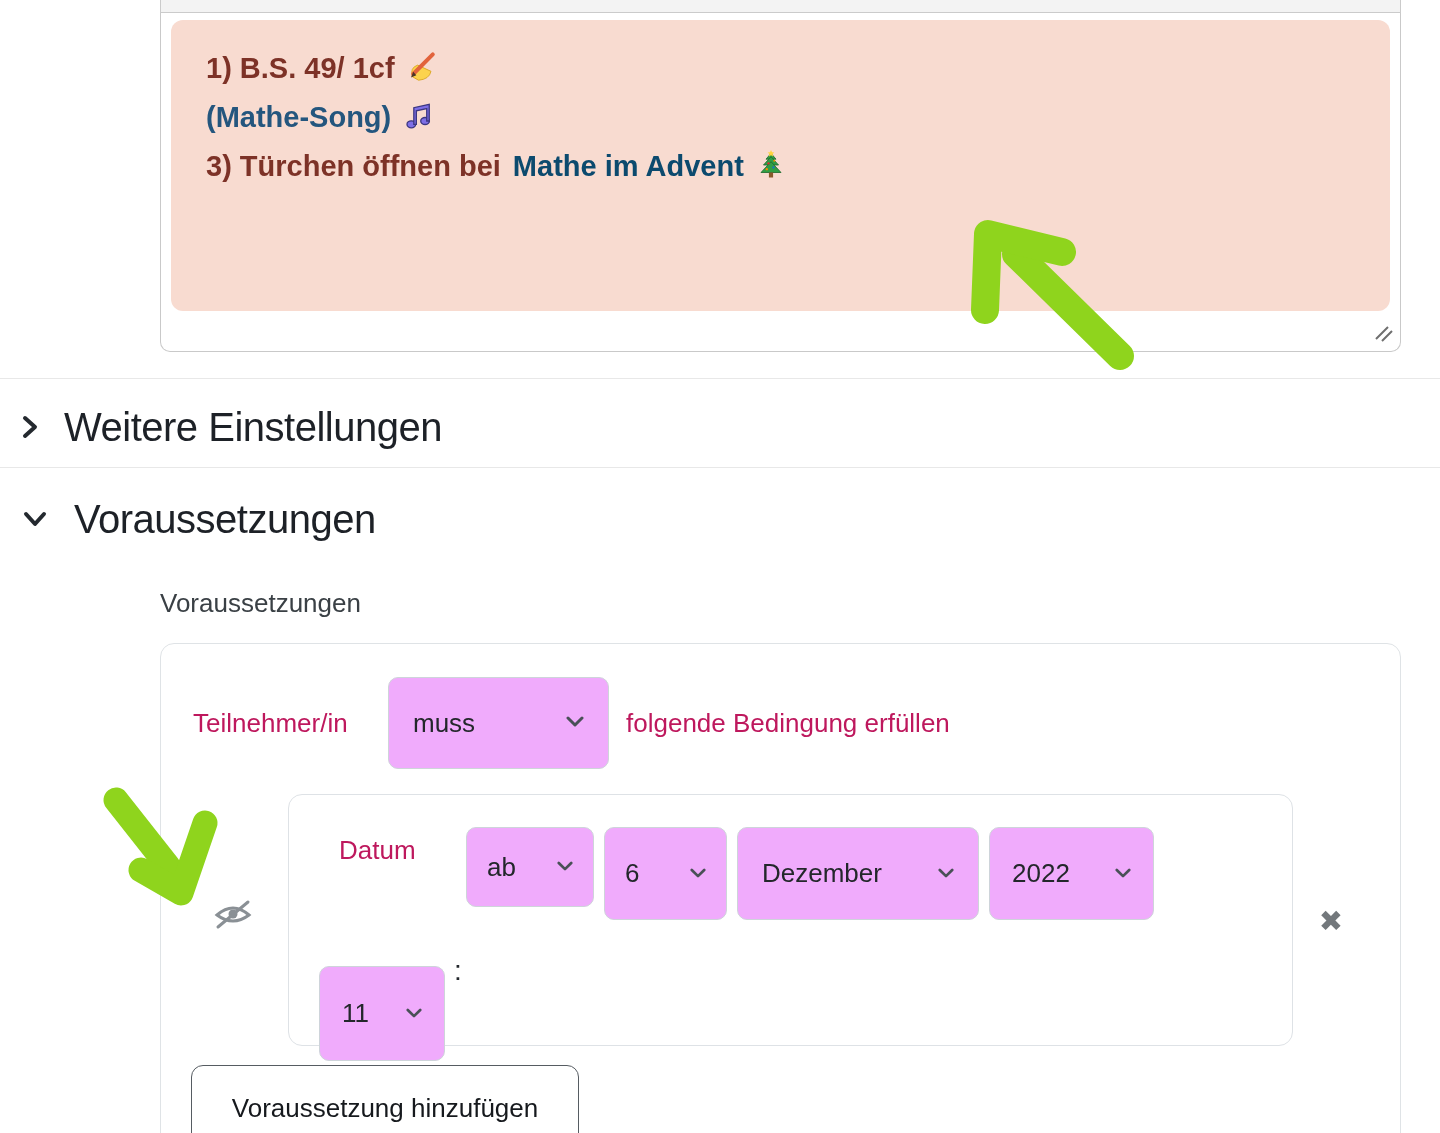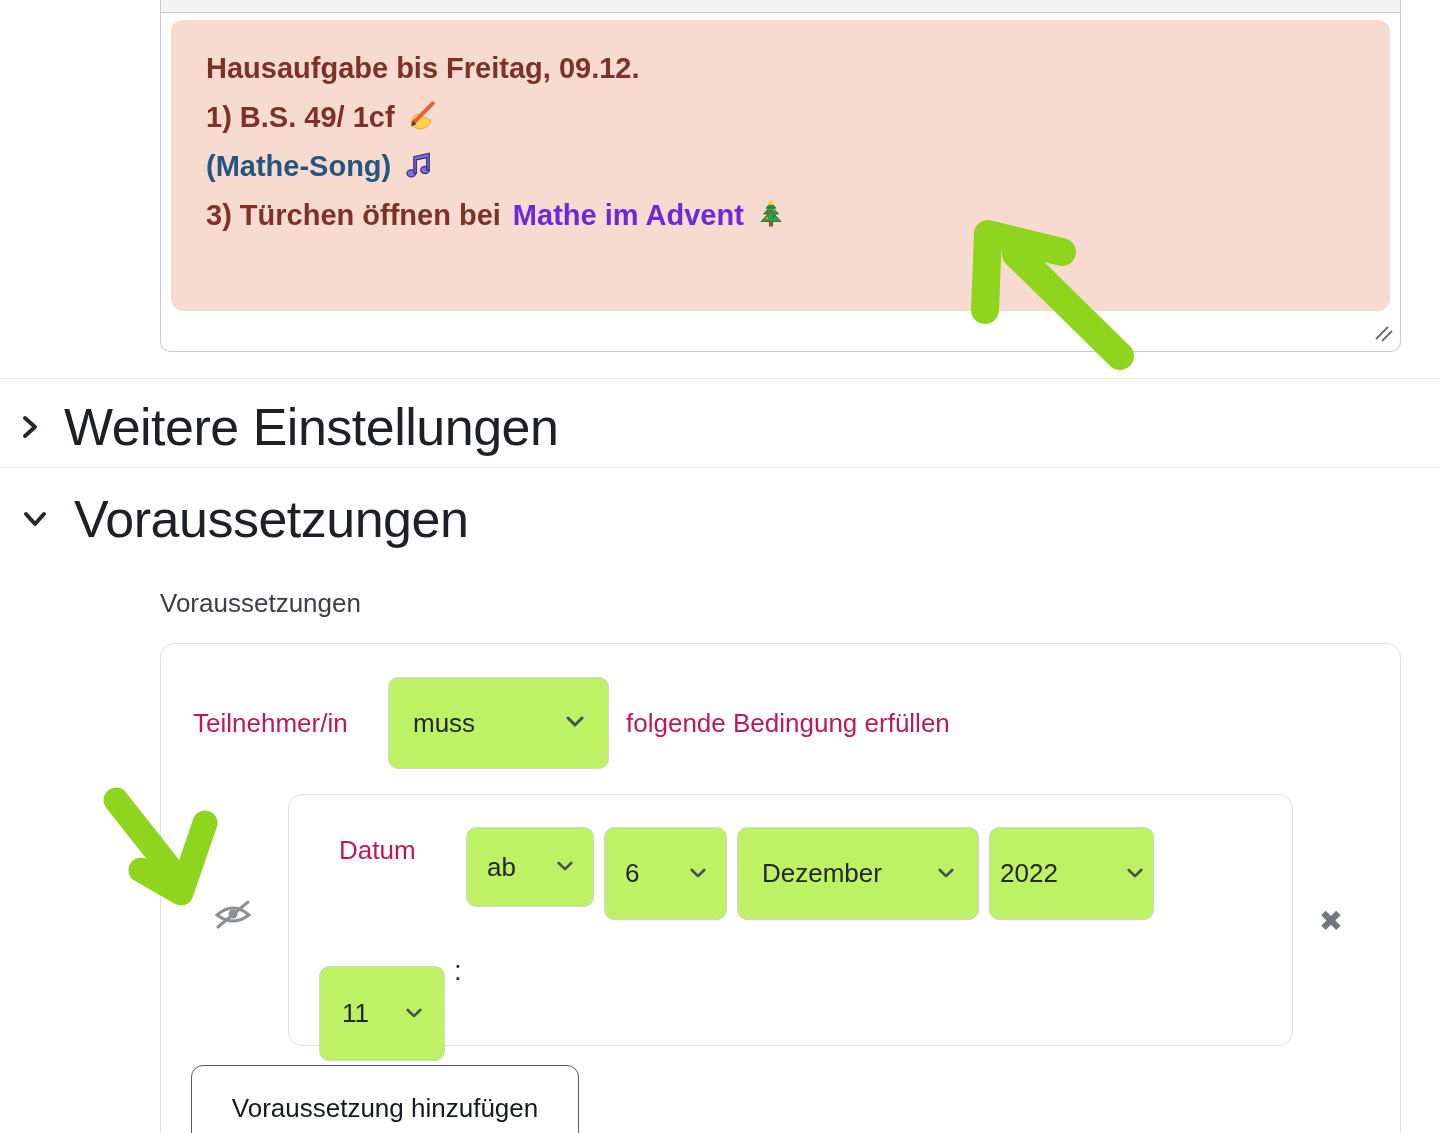--- a/index.html
+++ b/index.html
@@ -22,44 +22,44 @@
   }
   .note-box {
     position:absolute; left:10px; top:7px; width:1219px; height:291px;
     background:#f8dbd0; border-radius:12px;
     padding:24px 20px 0 35px;
     font-size:29px; font-weight:bold; line-height:49px; color:#7d3227;
     white-space:nowrap;
   }
   .note-line { height:49px; }
   .link-dark   { color:#24567e; }
-  .link-bright { color:#6d28d9; }
+  .link-bright { color:#0c4a6e; }
   .gap-left { margin-left:12px; }
   .emoji { vertical-align:-4px; margin-left:12px; }
   .resize-handle { position:absolute; right:6px; bottom:4px; cursor:nwse-resize; }
   
   .divider { position:absolute; left:0; width:1440px; height:1px; background:#e8e8e8; }
   .section-header {
     position:absolute; left:0; width:1440px; height:70px;
     display:flex; align-items:center; padding-left:20px; cursor:pointer;
   }
   .section-header .chev { flex:0 0 auto; display:flex; align-items:center; }
   .section-header .hlabel {
-    font-size:52px; letter-spacing:-0.5px; color:#1d2127; margin-left:24px;
+    font-size:40px; letter-spacing:-0.5px; color:#1d2127; margin-left:24px;
   }
   
   .field-label { position:absolute; left:160px; top:588px; font-size:26px; color:#3a4045; }
   .outer-box {
     position:absolute; left:160px; top:643px; width:1241px; height:520px;
     border:1px solid #dfe3e6; border-radius:14px; background:#fff;
   }
   .flex-center-v { display:flex; align-items:center; }
   .form-text { font-size:26px; color:#be185d; }
   .sel {
-    position:absolute; background:#bef264; border:1px solid #ced4da; border-radius:10px;
+    position:absolute; background:#f0abfc; border:1px solid #ced4da; border-radius:10px;
     display:flex; align-items:center; justify-content:space-between;
     padding:0 24px; cursor:pointer;
   }
   .sel .sel-value { font-size:26px; color:#23272b; }
   .inner-box {
     position:absolute; left:127px; top:150px; width:1005px; height:252px;
     border:1px solid #dee2e6; border-radius:14px; background:#fff;
   }
   .time-colon {
     position:absolute; left:159px; top:160px; width:20px; text-align:center;
@@ -82,21 +82,20 @@
   
   .annotations { position:absolute; left:0; top:0; pointer-events:none; z-index:50; }
 </style>
 </head>
 <body>
 
 <div class="editor-strip"></div>
 
 <div class="editor-body">
   <div class="note-box">
-    <div class="note-line"><span>Hausaufgabe bis Freitag, 09.12.</span></div>
 
     <div class="note-line"><span>1) B.S. 49/ 1cf</span><span class="emoji"><svg width="32" height="32" viewBox="0 0 36 36">
             <path d="M6 30 Q3 20 12 17 L27 24 Q25 33 13 34 Z" fill="#fcd34d" stroke="#d9a520" stroke-width="1"></path>
             <line x1="7" y1="27" x2="29" y2="5" stroke="#e2633c" stroke-width="4.5" stroke-linecap="round"></line>
             <path d="M4.5 31 L10.5 28.5 L7 24.5 Z" fill="#4a3527"></path>
           </svg></span></div>
 
 
     <div class="note-line"><a class="link-dark">(Mathe-Song)</a><span class="emoji"><svg width="30" height="30" viewBox="0 0 36 36">
             <g fill="#7e6fe6" stroke="#3c3781" stroke-width="1.6">
@@ -177,21 +176,21 @@
           </svg></span>
     </div>
 
     <div class="sel" style="left:448px;top:32px;width:242px;height:93px;">
       <span class="sel-value">Dezember</span>
       <span><svg width="16" height="11" viewBox="0 0 18 12">
             <path d="M2 2 L9 9 L16 2" fill="none" stroke="#495057" stroke-width="3" stroke-linecap="round" stroke-linejoin="round"></path>
           </svg></span>
     </div>
 
-    <div class="sel" style="left:700px;top:32px;width:165px;height:93px;padding:0 10px;">
+    <div class="sel" style="left:700px;top:32px;width:165px;height:93px;padding:0 22px;">
       <span class="sel-value">2022</span>
       <span><svg width="16" height="11" viewBox="0 0 18 12">
             <path d="M2 2 L9 9 L16 2" fill="none" stroke="#495057" stroke-width="3" stroke-linecap="round" stroke-linejoin="round"></path>
           </svg></span>
     </div>
 
     <div class="sel" style="left:30px;top:128px;width:126px;height:95px;padding:0 22px;margin-top:43px;">
       <span class="sel-value">11</span>
       <span><svg width="16" height="11" viewBox="0 0 18 12">
             <path d="M2 2 L9 9 L16 2" fill="none" stroke="#495057" stroke-width="3" stroke-linecap="round" stroke-linejoin="round"></path>

